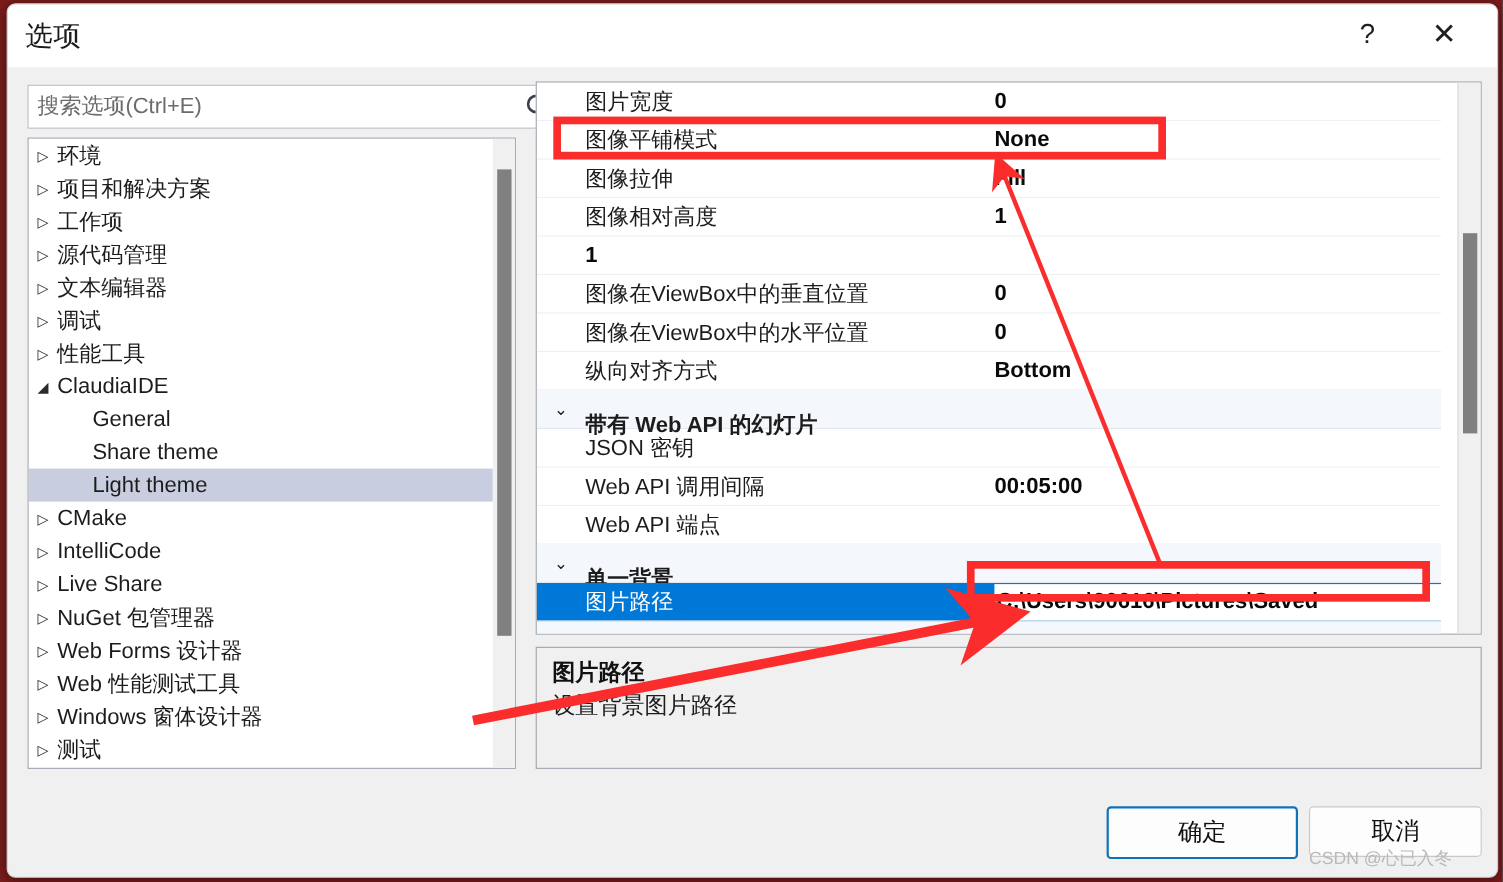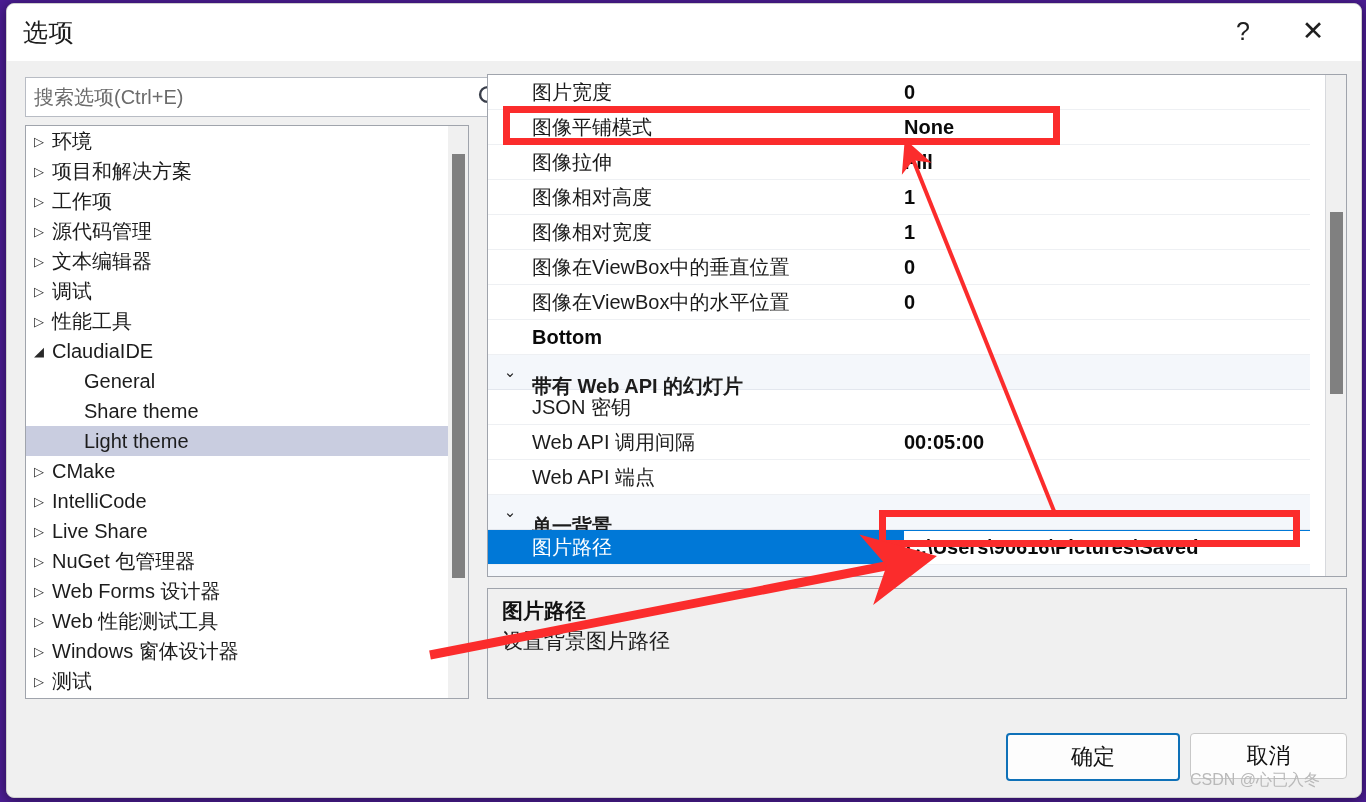--- a/index.html
+++ b/index.html
@@ -5,21 +5,21 @@
   html, body {
     margin: 0;
     padding: 0;
     background: #3a3a3a;
   }
   #root {
     position: relative;
     width: 1366px;
     height: 802px;
     overflow: hidden;
-    background: #4c1d95;
+    background: #7f1d1d;
     font-family: "Liberation Sans", "DejaVu Sans", sans-serif;
   }
   
   .dialog {
     position: absolute;
     left: 6px;
     top: 3px;
     width: 1354px;
     height: 793px;
     background: #f0f0f0;
@@ -432,35 +432,35 @@
             <span class="pname">图像拉伸</span>
             <span class="pval">Fill</span>
           </div>
           <div class="grow">
             <span class="gutter"></span>
             <span class="pname">图像相对高度</span>
             <span class="pval">1</span>
           </div>
           <div class="grow">
             <span class="gutter"></span>
-            <span class="pname">图像相对宽度</span>
             <span class="pval">1</span>
           </div>
           <div class="grow">
             <span class="gutter"></span>
             <span class="pname">图像在ViewBox中的垂直位置</span>
             <span class="pval">0</span>
           </div>
           <div class="grow">
             <span class="gutter"></span>
             <span class="pname">图像在ViewBox中的水平位置</span>
             <span class="pval">0</span>
           </div>
           <div class="grow">
             <span class="gutter"></span>
+            <span class="pname">纵向对齐方式</span>
             <span class="pval">Bottom</span>
           </div>
           <div class="grow category">
             <span class="gutter">⌄</span>
             <span class="pname">带有 Web API 的幻灯片</span>
             <span class="pval"></span>
           </div>
           <div class="grow">
             <span class="gutter"></span>
             <span class="pname">JSON 密钥</span>

